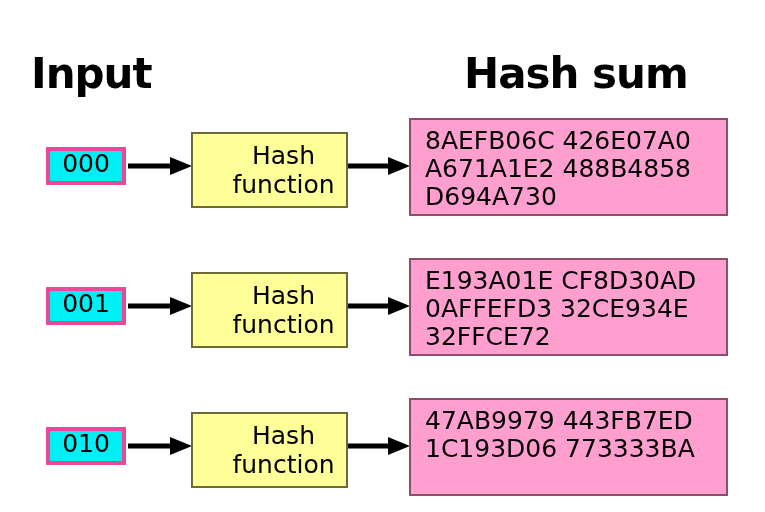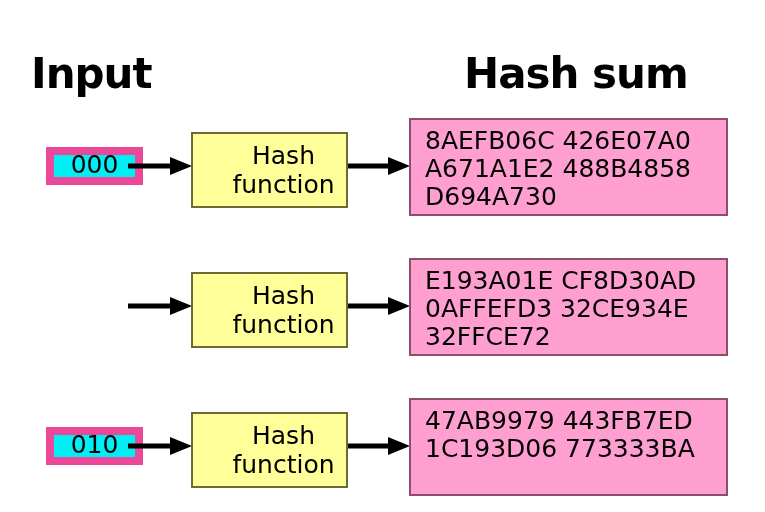--- a/index.html
+++ b/index.html
@@ -48,27 +48,27 @@
   }
   .row-0 { top: 88px; }
   .row-1 { top: 228px; }
   .row-2 { top: 368px; }
 
   
   .input-box {
     position: absolute;
     left: 46px;
     top: 31px;
-    width: 97px;
+    width: 80px;
     height: 38px;
     box-sizing: border-box;
     background: #00eff5;
-    border: 8px solid #ec4899;
+    border: 4px solid #ec4899;
     display: flex;
-    align-items: flex-end;
+    align-items: flex-start;
     justify-content: center;
     font-size: 25px;
     line-height: 25px;
     color: #000000;
   }
 
   
   .fn-box {
     position: absolute;
     left: 191px;
@@ -152,20 +152,23 @@
 
     <div class="sum-box">
       <span class="sum-line">8AEFB06C 426E07A0</span>
       <span class="sum-line">A671A1E2 488B4858</span>
       <span class="sum-line">D694A730</span>
     </div>
   </div>
 
   <div class="row row-1">
 
+    <div class="input-box">
+      <span>001</span>
+    </div>
 
     <div class="arrow arrow-1">
       <svg width="64" height="22" viewBox="0 0 64 22" xmlns="http://www.w3.org/2000/svg">
         <line x1="0" y1="11" x2="46" y2="11" stroke="#000000" stroke-width="5"></line>
         <polygon points="42,2 64,11 42,20" fill="#000000"></polygon>
       </svg>
     </div>
 
     <div class="fn-box">
       <span>Hash</span>

